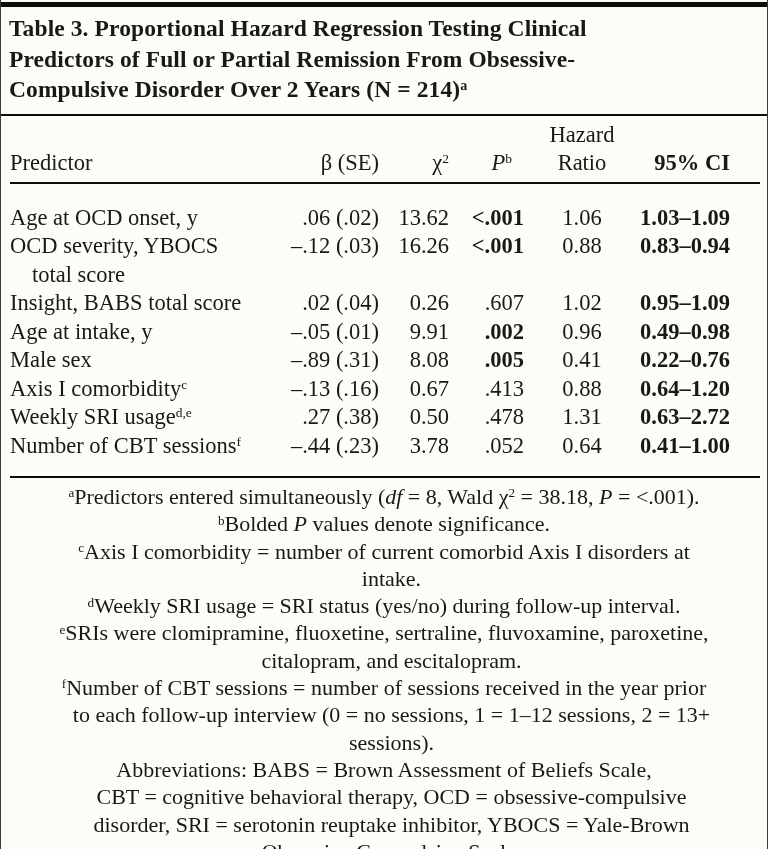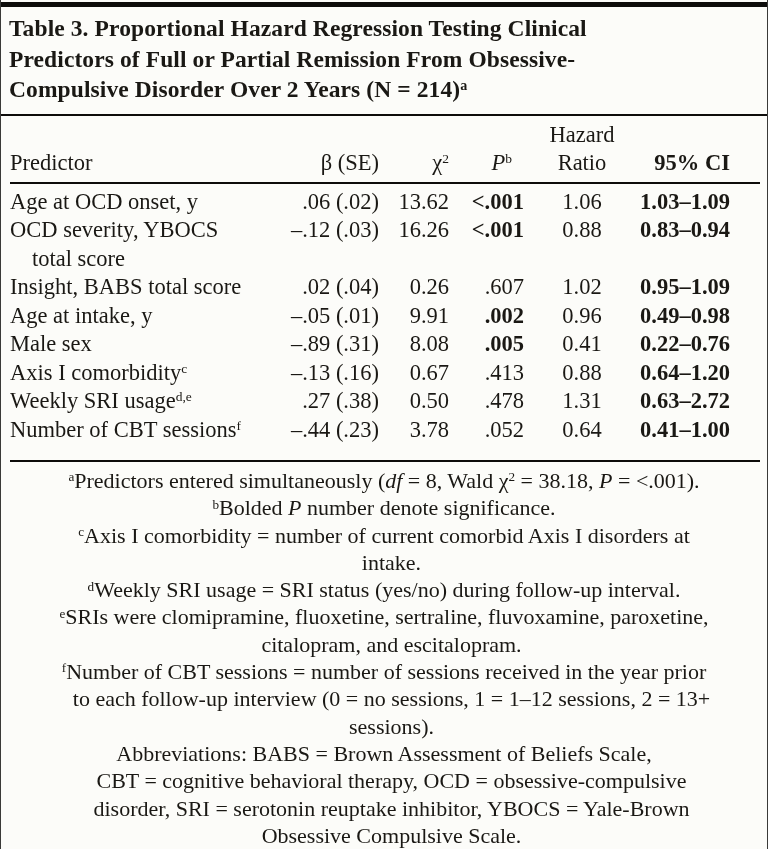--- a/index.html
+++ b/index.html
@@ -23,21 +23,21 @@
     width:750px; margin:0 9px;
     border-collapse:collapse; table-layout:fixed;
     font-size:22.5px; line-height:28.5px;
   }
   .tbl th {
     font-weight:400; vertical-align:bottom;
     padding-top:5px; padding-bottom:4px;
     border-bottom:2px solid #0d0c0a;
   }
   .tbl td { vertical-align:top; }
-  .tbl tbody tr:first-child td { padding-top:4px;margin-top:28px; }
+  .tbl tbody tr:first-child td { padding-top:20px;margin-top:28px; }
   .tbl tbody tr:last-child td { padding-bottom:16px; border-bottom:2px solid #0d0c0a; }
   .al { text-align:left; }
   .ar { text-align:right; }
   .ac { text-align:center; }
   .tbl .pad-beta   { padding-right:9px; }
   .tbl .pad-chi    { padding-right:11px; }
   .tbl .pad-p      { padding-right:14px; }
   .tbl .pad-p-head { padding-right:26px; }
   .tbl .pad-ci     { padding-right:30px;font-weight:bold; }
   .cell-pred .ln.cont { padding-left:22px; }
@@ -171,21 +171,21 @@
         <td class="ar pad-ci">0.41–1.00</td>
       </tr>
     </tbody>
   </table>
 
   <div class="footnotes">
     <div class="footnote">
         <div class="ln"><sup>a</sup><span>Predictors entered simultaneously (</span><span class="it">df</span><span> = 8, Wald χ</span><sup>2</sup><span> = 38.18, </span><span class="it">P</span><span> = &lt;.001).</span></div>
       </div>
     <div class="footnote">
-        <div class="ln"><sup>b</sup><span>Bolded </span><span class="it">P</span><span> number denote significance.</span></div>
+        <div class="ln"><sup>b</sup><span>Bolded </span><span class="it">P</span><span> values denote significance.</span></div>
       </div>
     <div class="footnote">
         <div class="ln"><sup>c</sup><span>Axis I comorbidity = number of current comorbid Axis I disorders at</span></div>
         <div class="ln cont"><span>intake.</span></div>
       </div>
     <div class="footnote">
         <div class="ln"><sup>d</sup><span>Weekly SRI usage = SRI status (yes/no) during follow-up interval.</span></div>
       </div>
     <div class="footnote">
         <div class="ln"><sup>e</sup><span>SRIs were clomipramine, fluoxetine, sertraline, fluvoxamine, paroxetine,</span></div>

